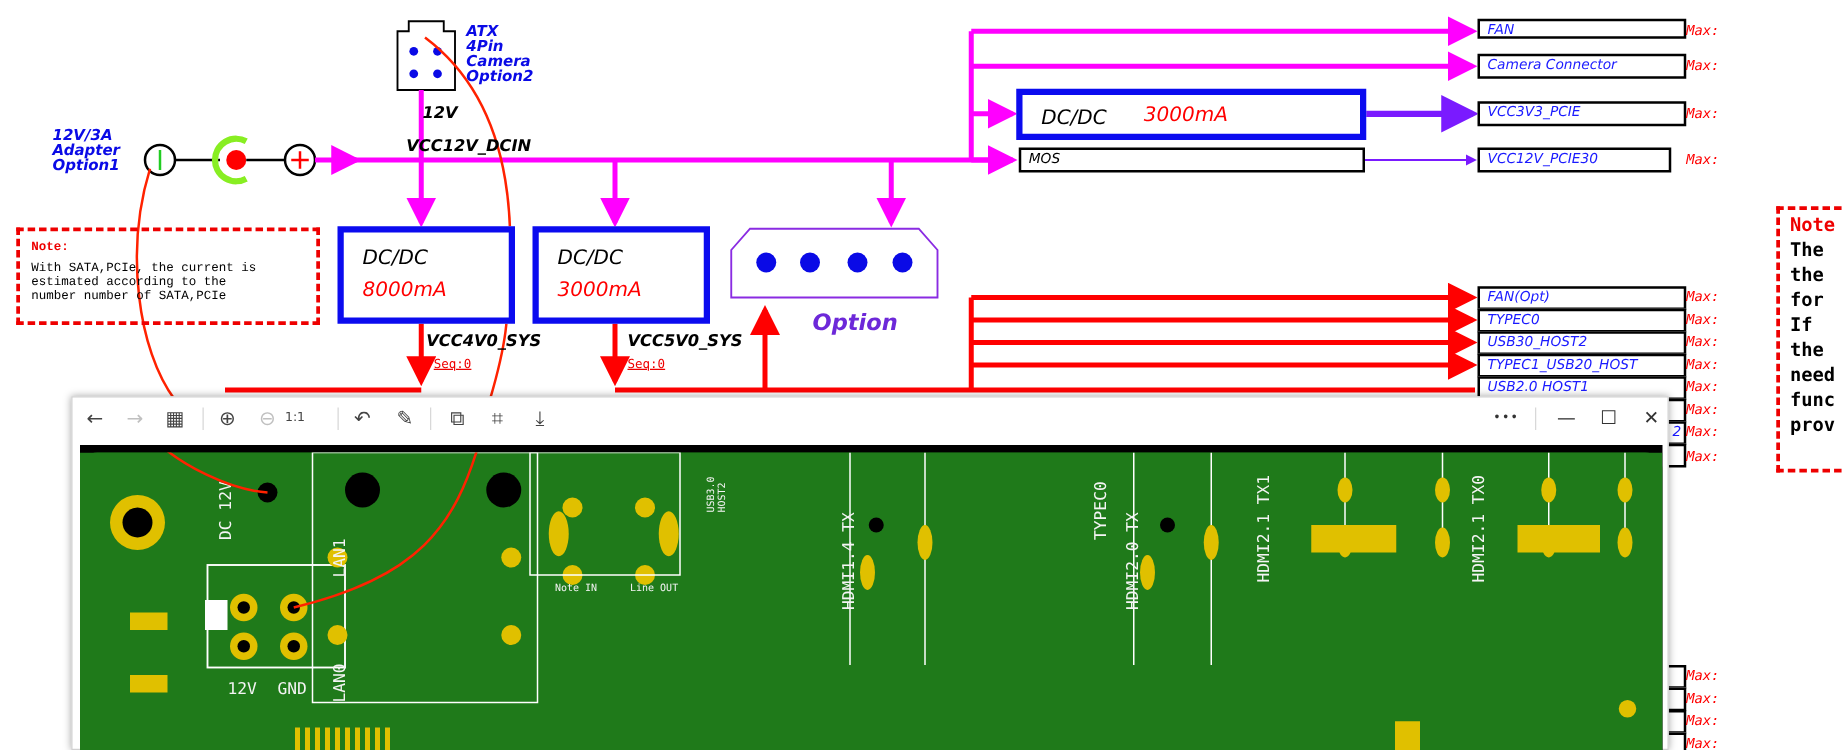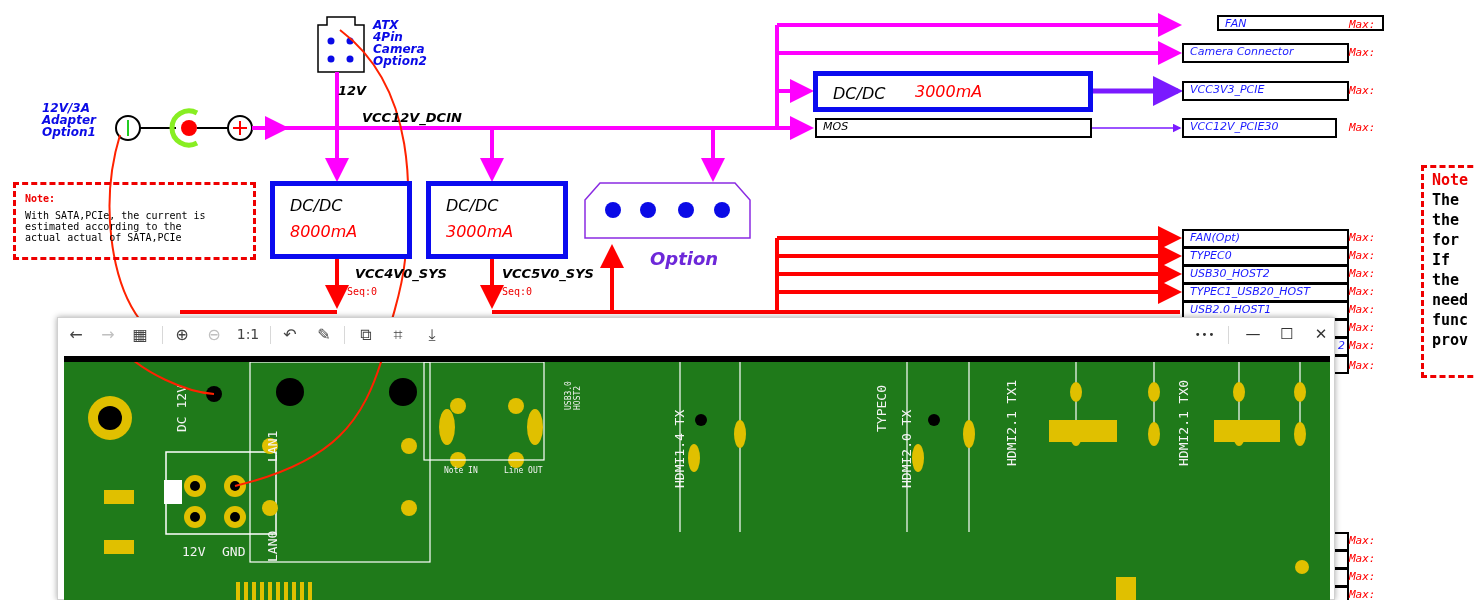--- a/index.html
+++ b/index.html
@@ -1,21 +1,21 @@
 <!DOCTYPE html>
 <html><head>
 <meta charset="utf-8">
 <style>
   html, body { margin:0; padding:0; background:#ffffff; }
   body { width:1474px; height:600px; position:relative; overflow:hidden; font-family:"DejaVu Sans", sans-serif; }
   #diagram { position:absolute; left:0; top:0; width:1474px; height:600px; }
   .title { position:absolute; left:42px; top:16px; font:italic bold 29px "DejaVu Sans", sans-serif; color:#000; letter-spacing:0.5px; }
   .lbl-blue { position:absolute; color:#0a0ae6; font:italic bold 12px "DejaVu Sans", sans-serif; line-height:12px; }
   .lbl-black { position:absolute; color:#000; font:italic bold 13px "DejaVu Sans", sans-serif; }
-  .seq { position:absolute; color:#e00; font:10px "DejaVu Sans Mono", monospace; }
+  .seq { position:absolute; color:#e00; font:10px "DejaVu Sans Mono", monospace;text-decoration:underline; }
   .dcdc { position:absolute; border:5px solid #0b0bef; background:#fff; box-sizing:border-box; }
   .dcdc .t { position:absolute; font:italic 16px "DejaVu Sans", sans-serif; color:#000; }
   .dcdc .c { position:absolute; font:italic 16px "DejaVu Sans", sans-serif; color:#f00; }
   .rail { position:absolute; border:2px solid #000; background:#fff; box-sizing:border-box; font:italic 11px "DejaVu Sans", sans-serif; color:#1a1aff; padding-left:6px; line-height:14px; white-space:nowrap; overflow:hidden; }
   .max { position:absolute; font:italic 11px "DejaVu Sans Mono", monospace; color:#f00; }
   .note { position:absolute; border:3px dashed #e00; box-sizing:border-box; font-family:"DejaVu Sans Mono", monospace; }
   .note .nh { color:#e00; font-weight:bold; }
   .option-lbl { position:absolute; left:650px; top:248px; font:italic bold 18px "DejaVu Sans", sans-serif; color:#6d28d9; }
 
   
@@ -114,28 +114,28 @@
     <div>Adapter</div>
     <div>Option1</div>
   </div>
   <div class="lbl-blue" style="left:373px;top:19px">
     <div>ATX</div>
     <div>4Pin</div>
     <div>Camera</div>
     <div>Option2</div>
   </div>
   <div class="lbl-black" style="left:338px;top:83px">12V</div>
-  <div class="lbl-black" style="left:362px;top:110px">VCC12V_DCIN</div>
-
-  <div class="note" style="left:13px;top:182px;width:243px;height:78px;padding:8px 0 0 9px;font-size:10px;line-height:11px;">
+  <div class="lbl-black" style="left:325px;top:110px">VCC12V_DCIN</div>
+
+  <div class="note" style="left:13px;top:182px;width:243px;height:78px;padding:8px 0 0 9px;font-size:10px;line-height:11px;font-family:Liberation Mono, monospace;">
     <div class="nh">Note:</div>
     <div style="height:6px"></div>
     <div>With SATA,PCIe, the current is</div>
     <div>estimated according to the</div>
-    <div>actual actual of SATA,PCIe</div>
+    <div>number number of SATA,PCIe</div>
   </div>
 
   <div class="note" style="left:1421px;top:165px;width:80px;height:213px;padding:2px 0 0 8px;font-size:15px;line-height:20px;font-weight:bold;">
     <div class="nh">Note</div>
     <div>The</div>
     <div>the</div>
     <div>for</div>
     <div>If</div>
     <div>the</div>
     <div>need</div>
@@ -150,27 +150,27 @@
   <div class="dcdc" style="left:426px;top:181px;width:142px;height:78px">
     <span class="t" style="left:15px;top:10px">DC/DC</span>
     <span class="c" style="left:15px;top:36px">3000mA</span>
   </div>
   <div class="dcdc" style="left:813px;top:71px;width:280px;height:41px">
     <span class="t" style="left:15px;top:8px">DC/DC</span>
     <span class="c" style="left:97px;top:6px">3000mA</span>
   </div>
   <div class="rail" style="left:815px;top:118px;width:277px;height:20px;color:#000">MOS</div>
 
-  <div class="lbl-black" style="left:355px;top:266px">VCC4V0_SYS</div>
+  <div class="lbl-black" style="left:341px;top:266px">VCC4V0_SYS</div>
   <div class="seq" style="left:347px;top:286px">Seq:0</div>
   <div class="lbl-black" style="left:502px;top:266px">VCC5V0_SYS</div>
   <div class="seq" style="left:502px;top:286px">Seq:0</div>
   <div class="option-lbl">Option</div>
 
-  <div class="rail" style="left:1217px;top:15px;width:167px;height:16px">FAN</div>
+  <div class="rail" style="left:1182px;top:15px;width:167px;height:16px">FAN</div>
   <div class="max" style="left:1349px;top:18px">Max:</div>
   <div class="rail" style="left:1182px;top:43px;width:167px;height:20px">Camera   Connector</div>
   <div class="max" style="left:1349px;top:46px">Max:</div>
   <div class="rail" style="left:1182px;top:81px;width:167px;height:20px">VCC3V3_PCIE</div>
   <div class="max" style="left:1349px;top:84px">Max:</div>
   <div class="rail" style="left:1182px;top:118px;width:155px;height:20px">VCC12V_PCIE30</div>
   <div class="max" style="left:1349px;top:121px">Max:</div>
 
   <div class="rail" style="left:1182px;top:229px;width:167px;height:19px">FAN(Opt)</div>
   <div class="max" style="left:1349px;top:231px">Max:</div>
@@ -199,21 +199,21 @@
   <div class="max" style="left:1349px;top:588px">Max:</div>
 </div>
 
 <div id="viewer">
   <div class="vtool" style="left:4px">←</div>
   <div class="vtool disabled" style="left:36px">→</div>
   <div class="vtool" style="left:68px">▦</div>
   <div class="vsep" style="left:104px"></div>
   <div class="vtool" style="left:110px">⊕</div>
   <div class="vtool disabled" style="left:142px">⊖</div>
-  <div class="vtool" style="left:176px;font-size:14px">1:1</div>
+  <div class="vtool" style="left:164px;font-size:10px">1:1</div>
   <div class="vsep" style="left:212px"></div>
   <div class="vtool" style="left:218px">↶</div>
   <div class="vtool" style="left:252px">✎</div>
   <div class="vsep" style="left:286px"></div>
   <div class="vtool" style="left:294px">⧉</div>
   <div class="vtool" style="left:326px">⌗</div>
   <div class="vtool" style="left:360px">⤓</div>
   <div class="wctl" style="left:1132px;font-size:10px;letter-spacing:1px">•••</div>
   <div class="vsep" style="left:1170px"></div>
   <div class="wctl" style="left:1180px">—</div>

